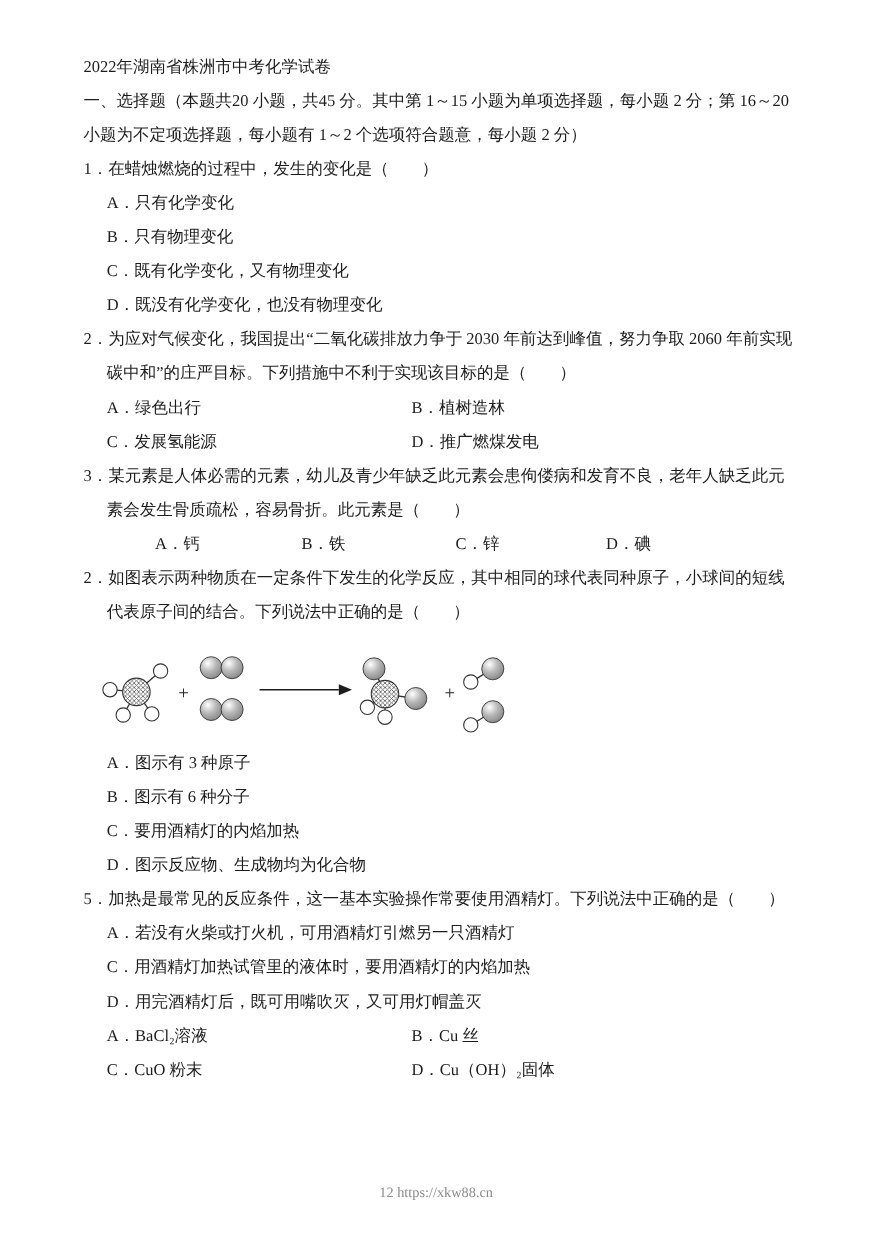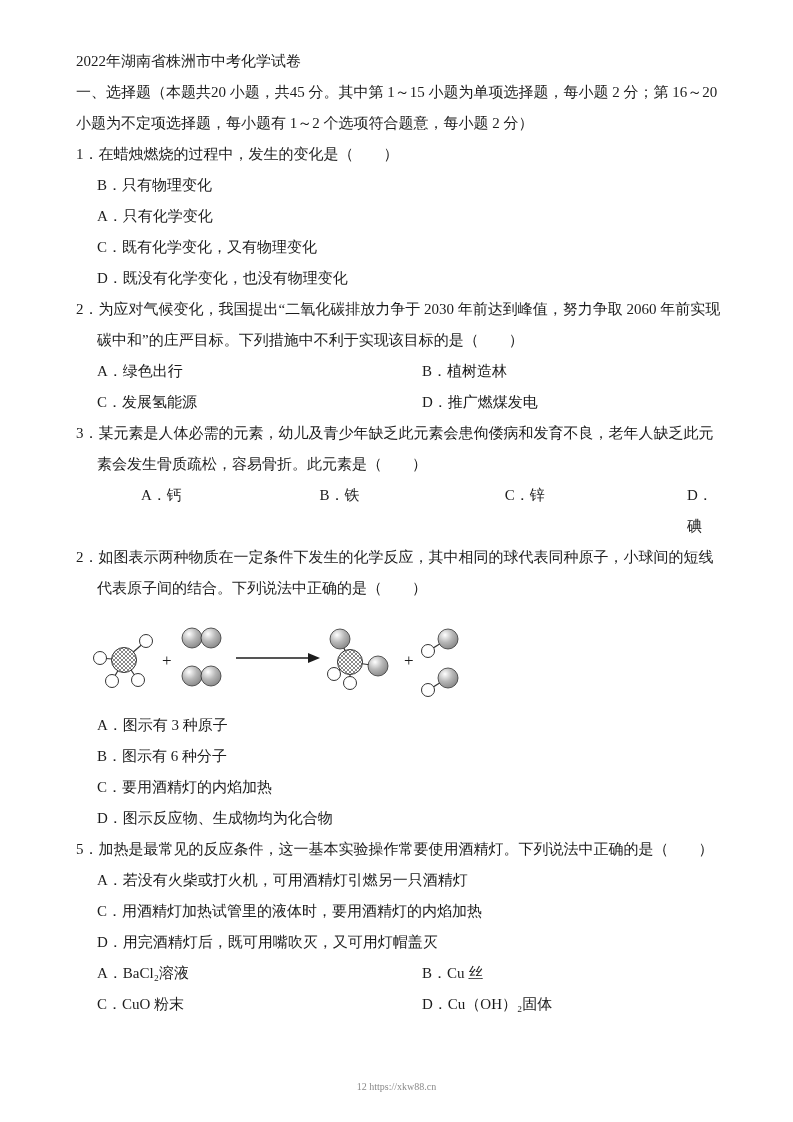--- a/index.html
+++ b/index.html
@@ -12,46 +12,46 @@
     color:#1c1c1c;
     font-size:15px;
   }
   .page { padding:46px 66px 0 76px; }
   p { line-height:31px; }
   .doc-title { font-weight:normal; }
   .section-header { font-weight:normal; }
   .question { }
   .stem { padding-left:21px; text-indent:-21px; }
   .opt { padding-left:21px; }
-  .opt-row { display:flex; padding-left:21px;gap:48px; }
+  .opt-row { display:flex; padding-left:21px; }
   .opt-row .opt { padding-left:0; }
   .col-2 { width:277px; }
   .col-4a { width:133px;margin-left:44px; }
   .col-4b { width:140px; }
   .col-4c { width:137px; }
   .diagram-wrap { padding-left:10px; margin:4px 0 2px; height:100px; }
   svg text { font-family:"Liberation Serif","DejaVu Serif",serif; }
   .page-footer {
     position:absolute; bottom:30px; left:0; width:100%;
-    text-align:center; color:#8b8b8b; font-size:10px;
+    text-align:center; color:#8b8b8b; font-size:13px;
   }
 </style>
 </head>
 <body>
 
 <div class="page">
 
   <p class="doc-title">2022年湖南省株洲市中考化学试卷</p>
 
   <p class="section-header">一、选择题（本题共20 小题，共45 分。其中第 1～15 小题为单项选择题，每小题 2 分；第 16～20 小题为不定项选择题，每小题有 1～2 个选项符合题意，每小题 2 分）</p>
 
   <div class="question">
     <p class="stem">1．在蜡烛燃烧的过程中，发生的变化是（　　）</p>
+    <p class="opt">A．只有化学变化</p>
     <p class="opt">B．只有物理变化</p>
-    <p class="opt">A．只有化学变化</p>
     <p class="opt">C．既有化学变化，又有物理变化</p>
     <p class="opt">D．既没有化学变化，也没有物理变化</p>
   </div>
 
   <div class="question">
     <p class="stem">2．为应对气候变化，我国提出“二氧化碳排放力争于 2030 年前达到峰值，努力争取 2060 年前实现碳中和”的庄严目标。下列措施中不利于实现该目标的是（　　）</p>
     <div class="opt-row">
       <p class="opt col-2">A．绿色出行</p>
       <p class="opt">B．植树造林</p>
     </div>

